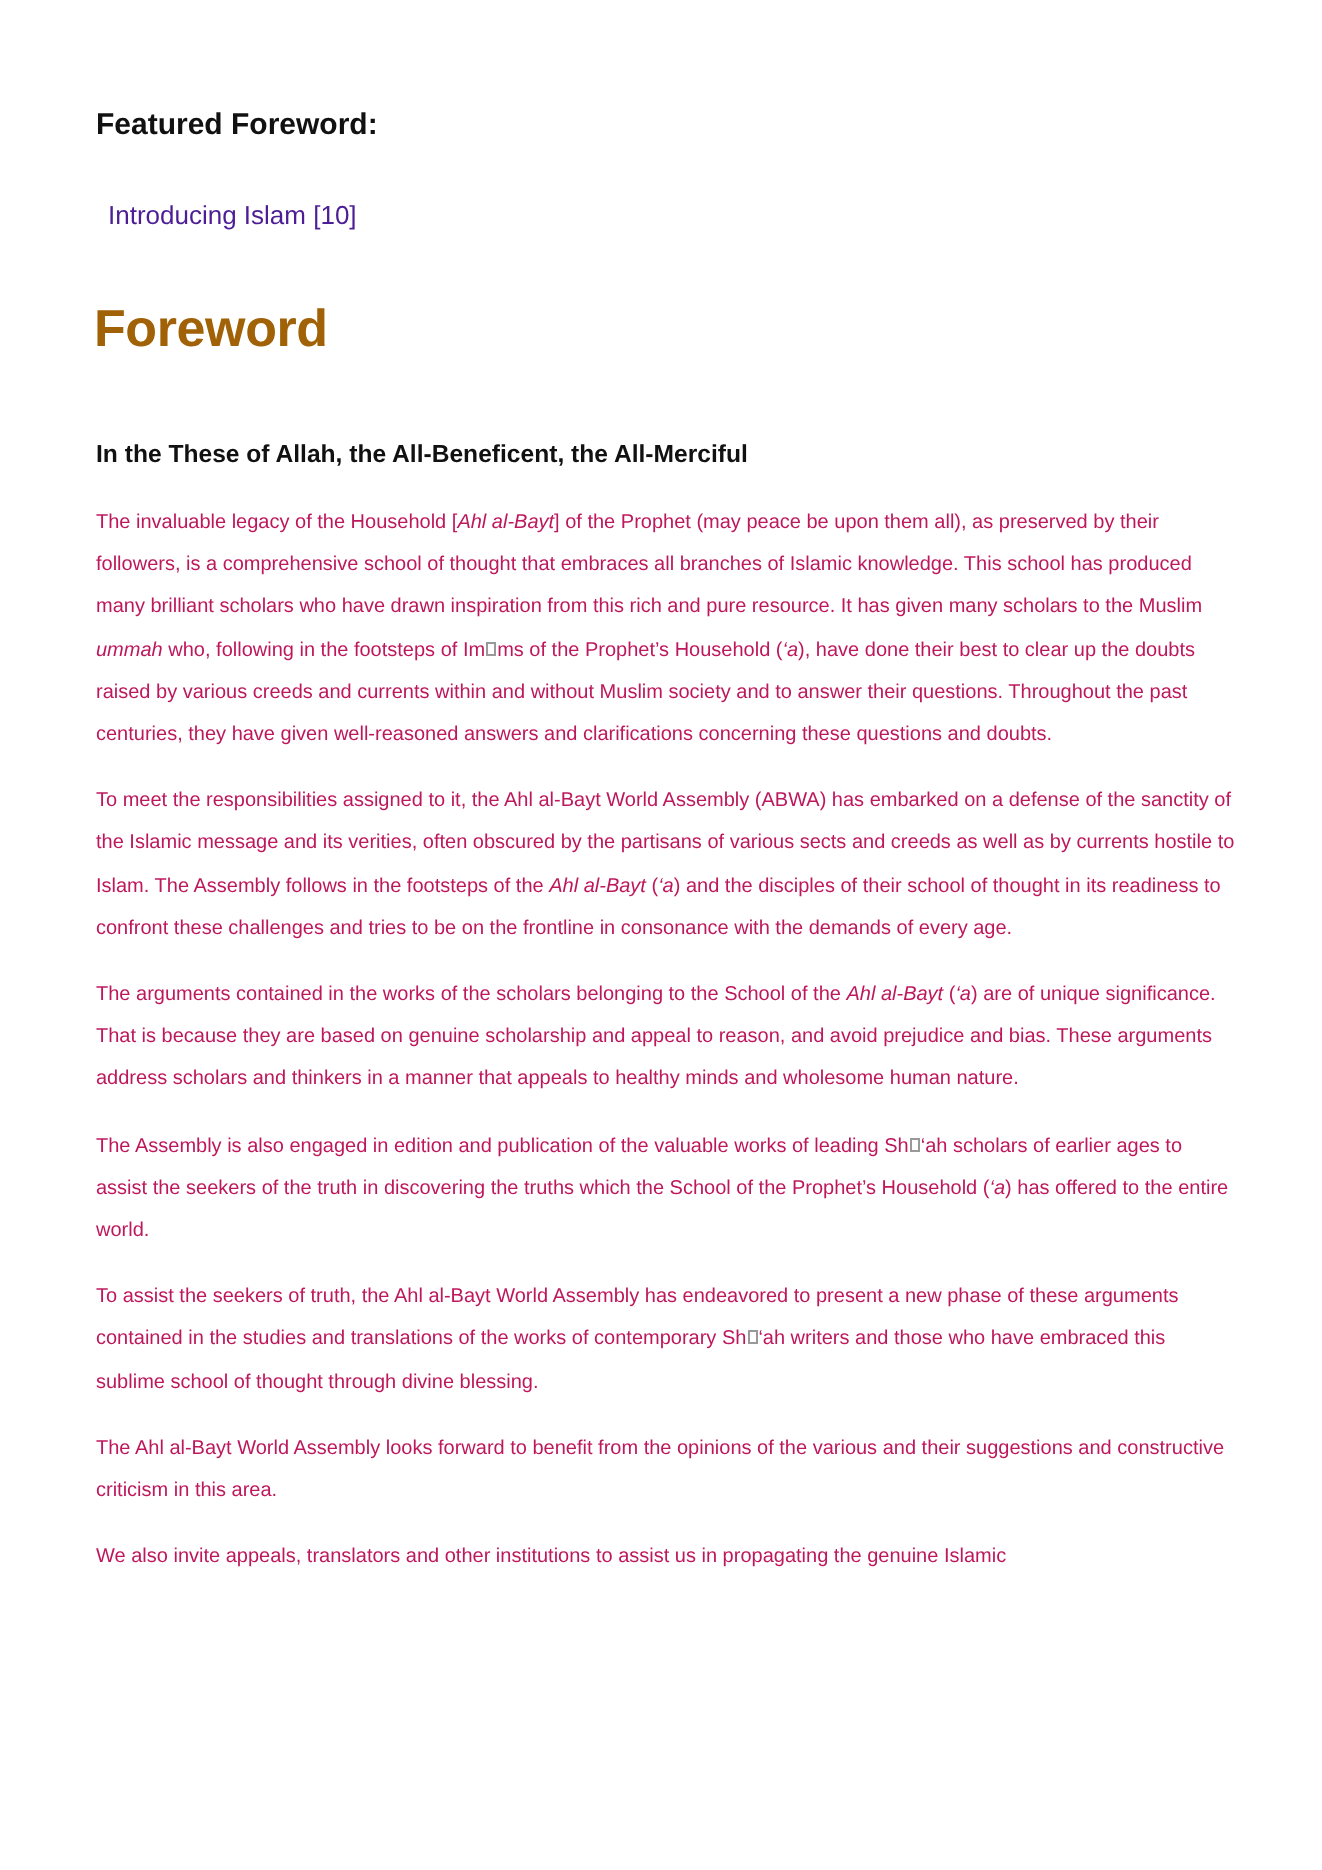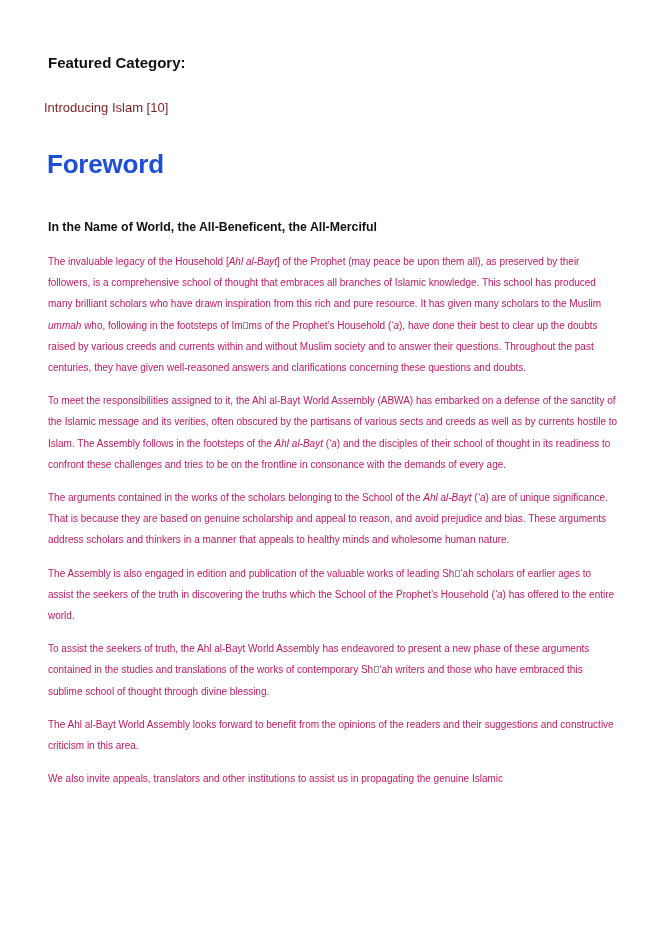--- a/index.html
+++ b/index.html
@@ -22,35 +22,35 @@
       position: absolute;
       left: 48px;
       top: 54px;
       font-size: 15px;
       font-weight: bold;
       color: #111;
       margin: 0;
     }
     .featured-link {
       position: absolute;
-      left: 44px;
+      left: 54px;
       top: 100px;
       font-size: 13px;
-      color: #7f1d1d;
+      color: #4c1d95;
       text-decoration: none;
       text-align: center;
     }
     .title {
       position: absolute;
       left: 47px;
       top: 149px;
       font-size: 26px;
       font-weight: bold;
       margin: 0;
-      color: #1d4ed8;
+      color: #a16207;
       letter-spacing: -0.2px;
     }
     .subhead {
       position: absolute;
       left: 48px;
       top: 220px;
       font-size: 12.3px;
       font-weight: bold;
       margin: 0;
       color: #111;
@@ -77,29 +77,29 @@
       border: 1px solid #999;
       vertical-align: 0px;
       margin: 0 0.5px;
       box-sizing: border-box;
     }
   </style>
 </head>
 <body>
 
 <div class="page">
-  <h3 class="featured-label">Featured Category:</h3>
+  <h3 class="featured-label">Featured Foreword:</h3>
   <a class="featured-link" href="#">Introducing Islam [10]</a>
 
   <h1 class="title">Foreword</h1>
 
-  <p class="subhead">In the Name of World, the All-Beneficent, the All-Merciful</p>
+  <p class="subhead">In the These of Allah, the All-Beneficent, the All-Merciful</p>
 
   <div class="body-text" id="body-text">
       <p>The invaluable legacy of the Household [<em>Ahl al-Bayt</em>] of the Prophet (may peace be upon them all), as preserved by their followers, is a comprehensive school of thought that embraces all branches of Islamic knowledge. This school has produced many brilliant scholars who have drawn inspiration from this rich and pure resource. It has given many scholars to the Muslim <em>ummah</em> who, following in the footsteps of Im<span class="tofu"></span>ms of the Prophet’s Household (<em>‘a</em>), have done their best to clear up the doubts raised by various creeds and currents within and without Muslim society and to answer their questions. Throughout the past centuries, they have given well-reasoned answers and clarifications concerning these questions and doubts.</p>
       <p>To meet the responsibilities assigned to it, the Ahl al-Bayt World Assembly (ABWA) has embarked on a defense of the sanctity of the Islamic message and its verities, often obscured by the partisans of various sects and creeds as well as by currents hostile to Islam. The Assembly follows in the footsteps of the <em>Ahl al-Bayt</em> (<em>‘a</em>) and the disciples of their school of thought in its readiness to confront these challenges and tries to be on the frontline in consonance with the demands of every age.</p>
       <p>The arguments contained in the works of the scholars belonging to the School of the <em>Ahl al-Bayt</em> (<em>‘a</em>) are of unique significance. That is because they are based on genuine scholarship and appeal to reason, and avoid prejudice and bias. These arguments address scholars and thinkers in a manner that appeals to healthy minds and wholesome human nature.</p>
       <p>The Assembly is also engaged in edition and publication of the valuable works of leading Sh<span class="tofu"></span>‘ah scholars of earlier ages to assist the seekers of the truth in discovering the truths which the School of the Prophet’s Household (<em>‘a</em>) has offered to the entire world.</p>
       <p>To assist the seekers of truth, the Ahl al-Bayt World Assembly has endeavored to present a new phase of these arguments contained in the studies and translations of the works of contemporary Sh<span class="tofu"></span>‘ah writers and those who have embraced this sublime school of thought through divine blessing.</p>
-      <p>The Ahl al-Bayt World Assembly looks forward to benefit from the opinions of the readers and their suggestions and constructive criticism in this area.</p>
+      <p>The Ahl al-Bayt World Assembly looks forward to benefit from the opinions of the various and their suggestions and constructive criticism in this area.</p>
       <p>We also invite appeals, translators and other institutions to assist us in propagating the genuine Islamic</p>
     </div>
 </div>
 
 </body></html>

